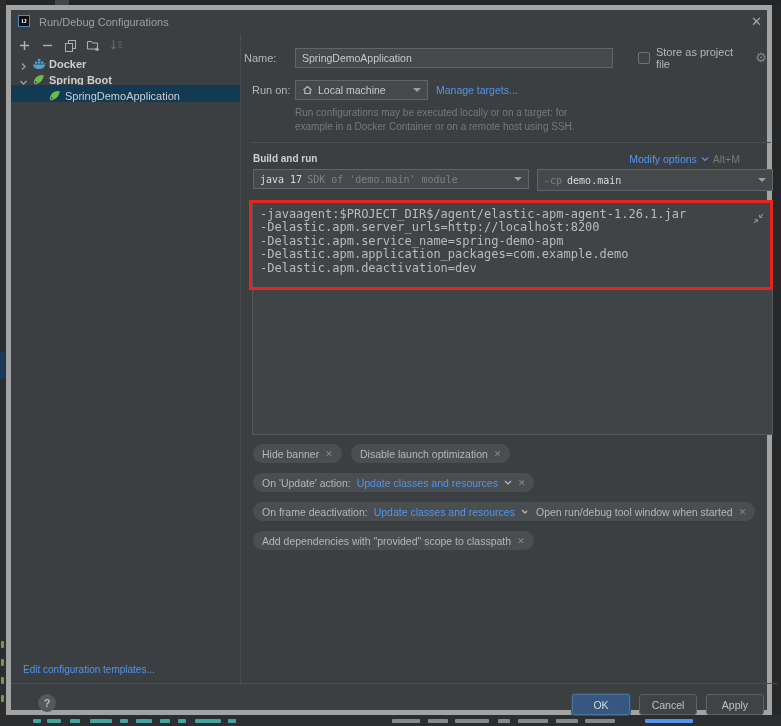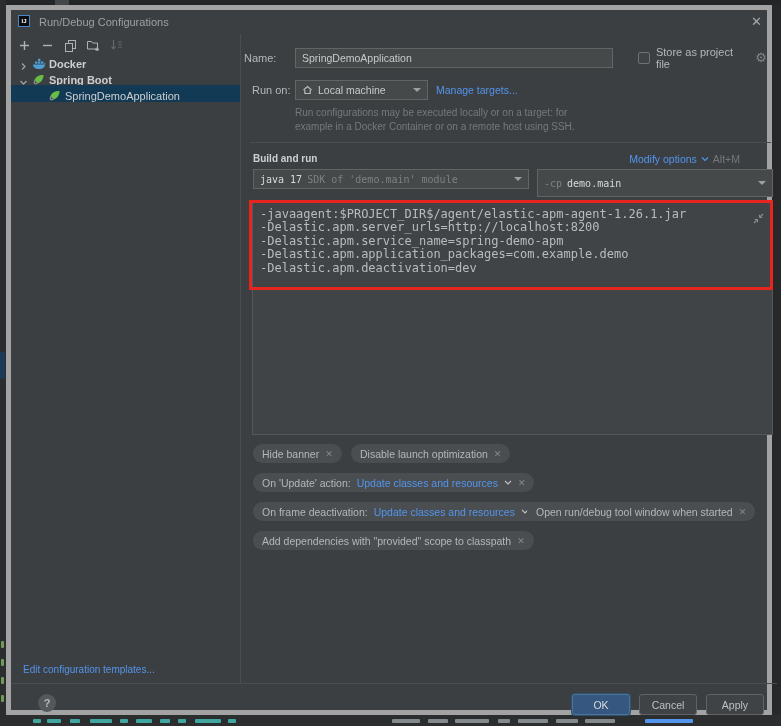--- a/index.html
+++ b/index.html
@@ -240,21 +240,21 @@
         </svg>
       <span style="font-size:10.5px;color:#74787b">Alt+M</span>
     </div>
 
     <div class="abs combo mono" style="left:242px;top:159px;width:276px;height:20px;font-size:10px">
       <span style="color:#d8dadb">java 17</span>
       <span style="color:#7d8184">SDK of 'demo.main' module</span>
       <span class="arrow"></span>
     </div>
 
-    <div class="abs combo mono" style="left:526px;top:159px;width:236px;height:28px;font-size:10px">
+    <div class="abs combo mono" style="left:526px;top:159px;width:236px;height:22px;font-size:10px">
       <span style="color:#7d8184">-cp</span>
       <span style="color:#d8dadb">demo.main</span>
       <span class="arrow"></span>
     </div>
 
     <div class="abs editor mono">
       <div class="vmline" style="top:6px">-javaagent:$PROJECT_DIR$/agent/elastic-apm-agent-1.26.1.jar</div>
       <div class="vmline" style="top:19.4px">-Delastic.apm.server_urls=http://localhost:8200</div>
       <div class="vmline" style="top:32.8px">-Delastic.apm.service_name=spring-demo-apm</div>
       <div class="vmline" style="top:46.2px">-Delastic.apm.application_packages=com.example.demo</div>

